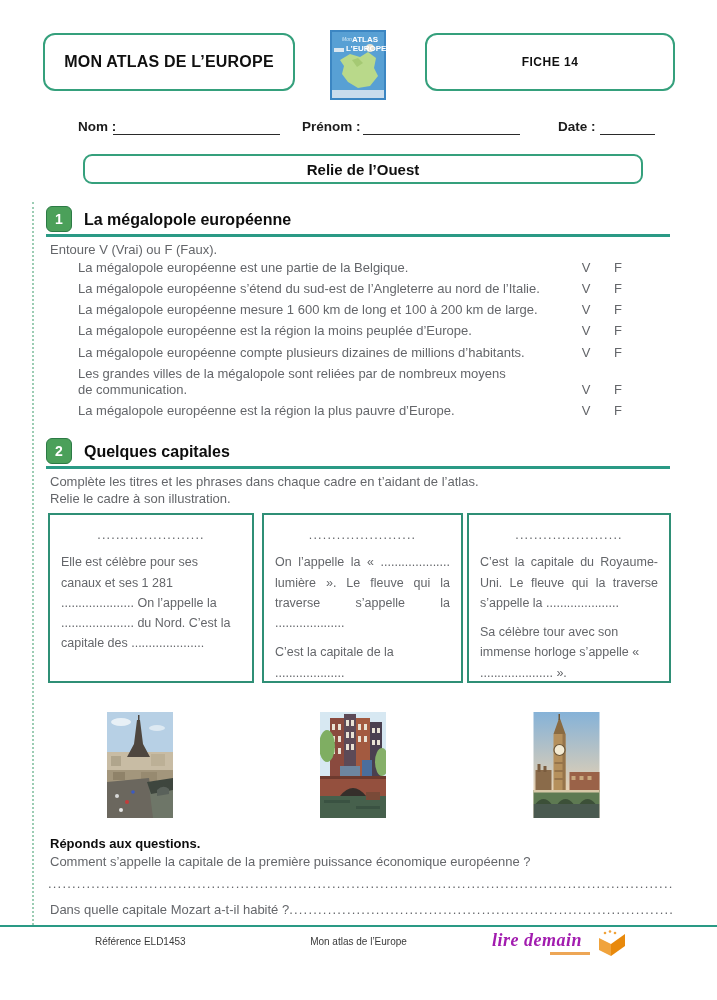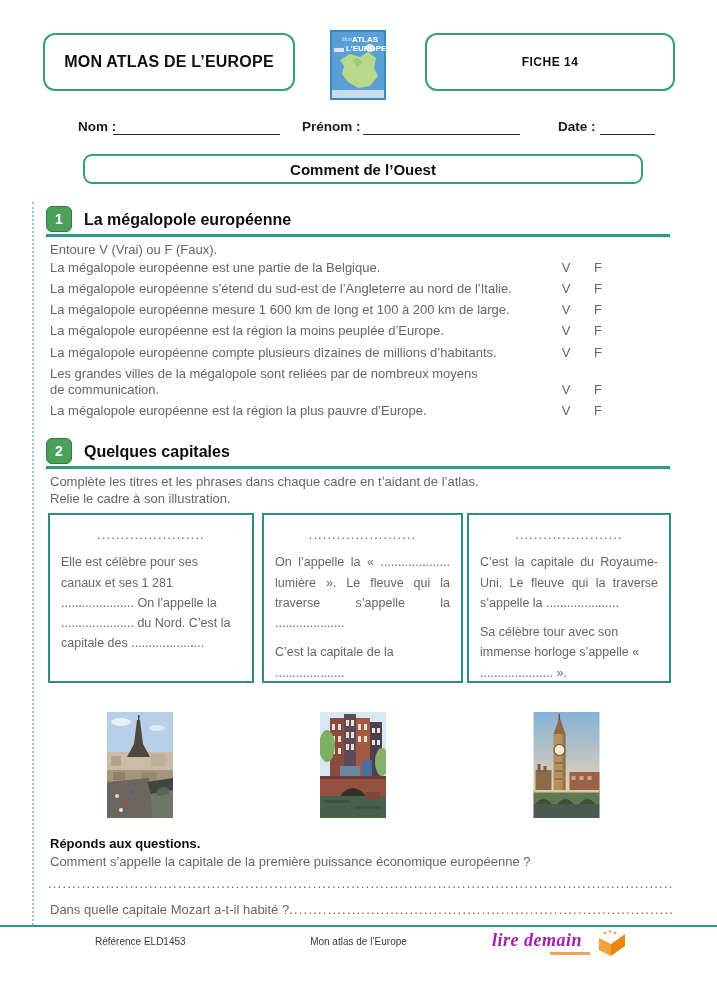--- a/index.html
+++ b/index.html
@@ -29,21 +29,21 @@
          border-radius:6px;color:#fff;font-weight:bold;font-size:14px;
          display:flex;align-items:center;justify-content:center;box-sizing:border-box;}
   .sec-title{position:absolute;font-weight:bold;font-size:16px;color:#0d0d0d;}
   .sec-rule{position:absolute;height:2.5px;background:#2a9a85;}
 
   .gray{color:#64666a;font-size:13px;text-align:right;}
   .abs{position:absolute;}
 
   .statements{position:absolute;left:50px;top:260px;width:584px;}
   .st-row{display:flex;align-items:flex-end;margin-bottom:4.5px;font-size:13px;line-height:1.28;}
-  .st-text{flex:1;max-width:500px;white-space:pre-line;}
+  .st-text{flex:1;max-width:500px;white-space:pre-line;margin-left:28px;}
   .st-vf{width:32px;text-align:center;}
 
   .cap-box{position:absolute;top:513px;height:170px;border:2px solid #2f8f76;background:#fff;
            padding:8px 11px;box-sizing:border-box;font-size:12.5px;line-height:1.62;}
   .box1{left:48px;width:206px;}
   .box2{left:262px;width:201px;}
   .box3{left:467px;width:204px;}
   .box-title{text-align:center;letter-spacing:1.5px;margin:2px 0 7px 0;}
   .cap-box p{margin:0 0 9px 0;}
   .just{text-align:justify;}
@@ -95,21 +95,21 @@
   </div>
 
   <span class="fld" style="left:78px;">Nom :</span>
   <span class="uline" style="left:113px;width:167px;"></span>
   <span class="fld" style="left:302px;">Prénom :</span>
   <span class="uline" style="left:363px;width:157px;"></span>
   <span class="fld" style="left:558px;">Date :</span>
   <span class="uline" style="left:600px;width:55px;"></span>
 
   <div class="rbox title-box">
-    <span>Comment de l’Ouest</span>
+    <span>Relie de l’Ouest</span>
   </div>
 
   <div class="vrule"></div>
 
   <div class="badge" style="left:46px;top:206px;">
     <span>1</span>
   </div>
   <span class="sec-title" style="left:84px;top:211px;">La mégalopole européenne</span>
   <div class="sec-rule" style="left:46px;top:234px;width:624px;"></div>
 

